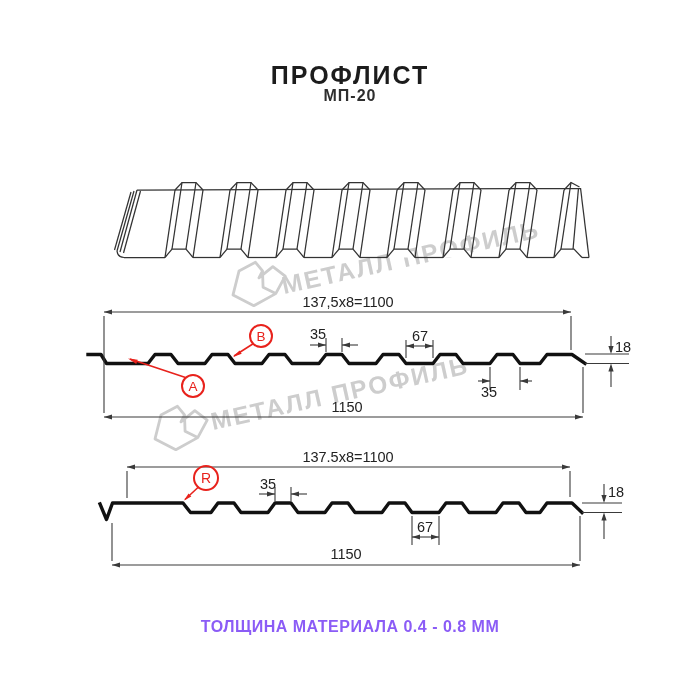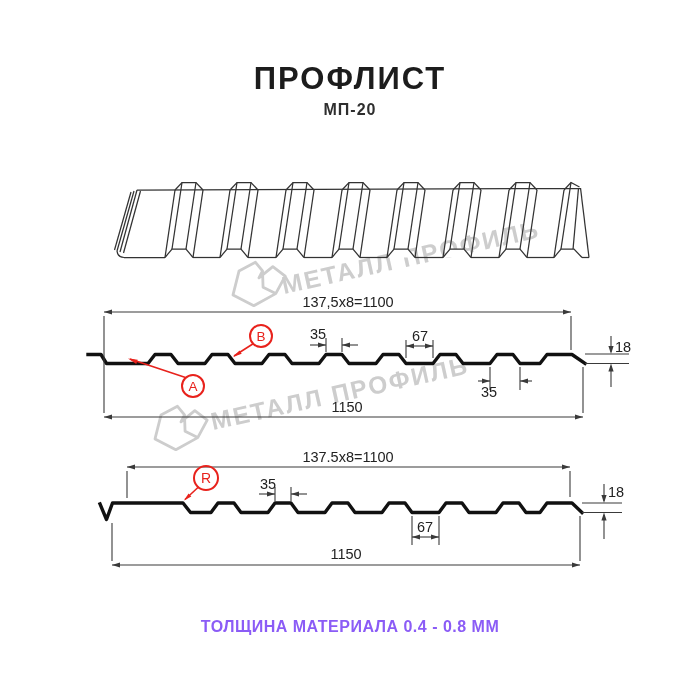--- a/index.html
+++ b/index.html
@@ -1,20 +1,20 @@
 <!DOCTYPE html>
 <html><head>
 <meta charset="utf-8">
 <style>
   html,body{margin:0;padding:0;background:#ffffff;width:700px;height:700px;overflow:hidden;
             font-family:"Liberation Sans", sans-serif;}
   .stage{position:relative;width:700px;height:700px;background:#fff;}
   .titleblock{position:absolute;top:63px;left:0;width:700px;text-align:center;}
-  .title{font-size:31px;font-weight:800;letter-spacing:2px;color:#1c1c1c;line-height:1;}
-  .subtitle{font-size:16px;font-weight:700;letter-spacing:1px;color:#2e2e2e;margin-top:8px;line-height:1;}
+  .title{font-size:25px;font-weight:800;letter-spacing:2px;color:#1c1c1c;line-height:1;}
+  .subtitle{font-size:16px;font-weight:700;letter-spacing:1px;color:#2e2e2e;margin-top:0;line-height:1;}
   .footer{position:absolute;top:618px;left:0;width:700px;text-align:center;
           font-size:16px;font-weight:700;letter-spacing:.5px;color:#8b5cf6;}
   svg{position:absolute;left:0;top:0;}
   .dim{stroke:#3a3a3a;stroke-width:1.1;fill:none;}
   .dimfill{fill:#3a3a3a;stroke:none;}
   .dimtext{font-size:14.5px;fill:#222;font-family:"Liberation Sans",sans-serif;}
   .prof{stroke:#111;stroke-width:3.4;fill:none;stroke-linejoin:round;stroke-linecap:square;}
   .red{stroke:#e8221c;fill:none;stroke-width:2;}
   .redthin{stroke:#e8221c;fill:none;stroke-width:1.6;}
   .redfill{fill:#e8221c;stroke:none;}

